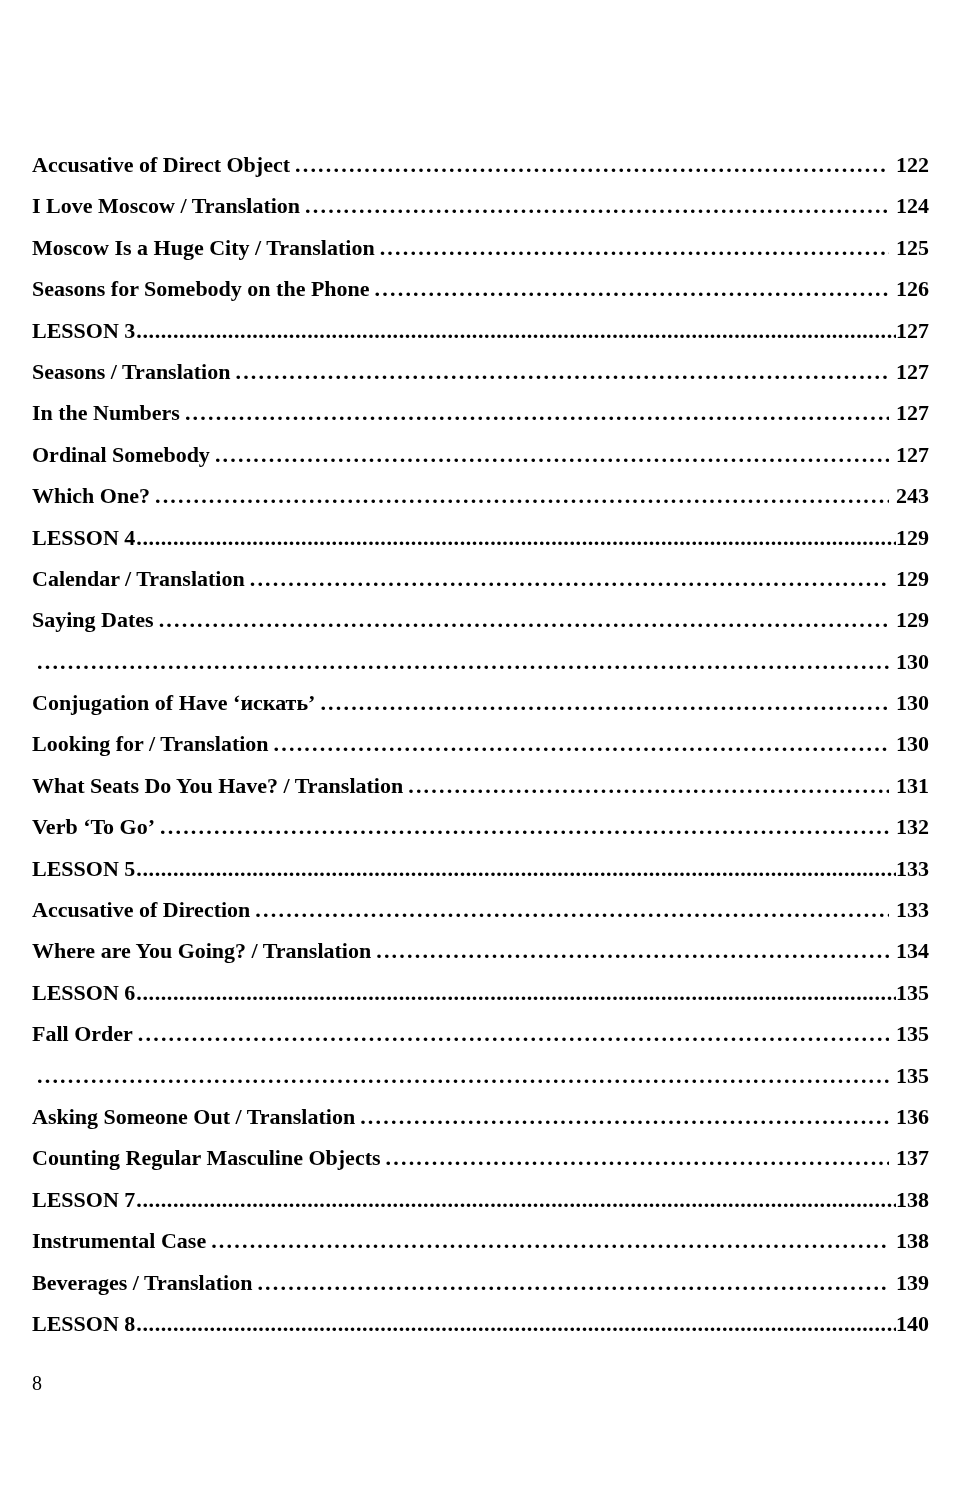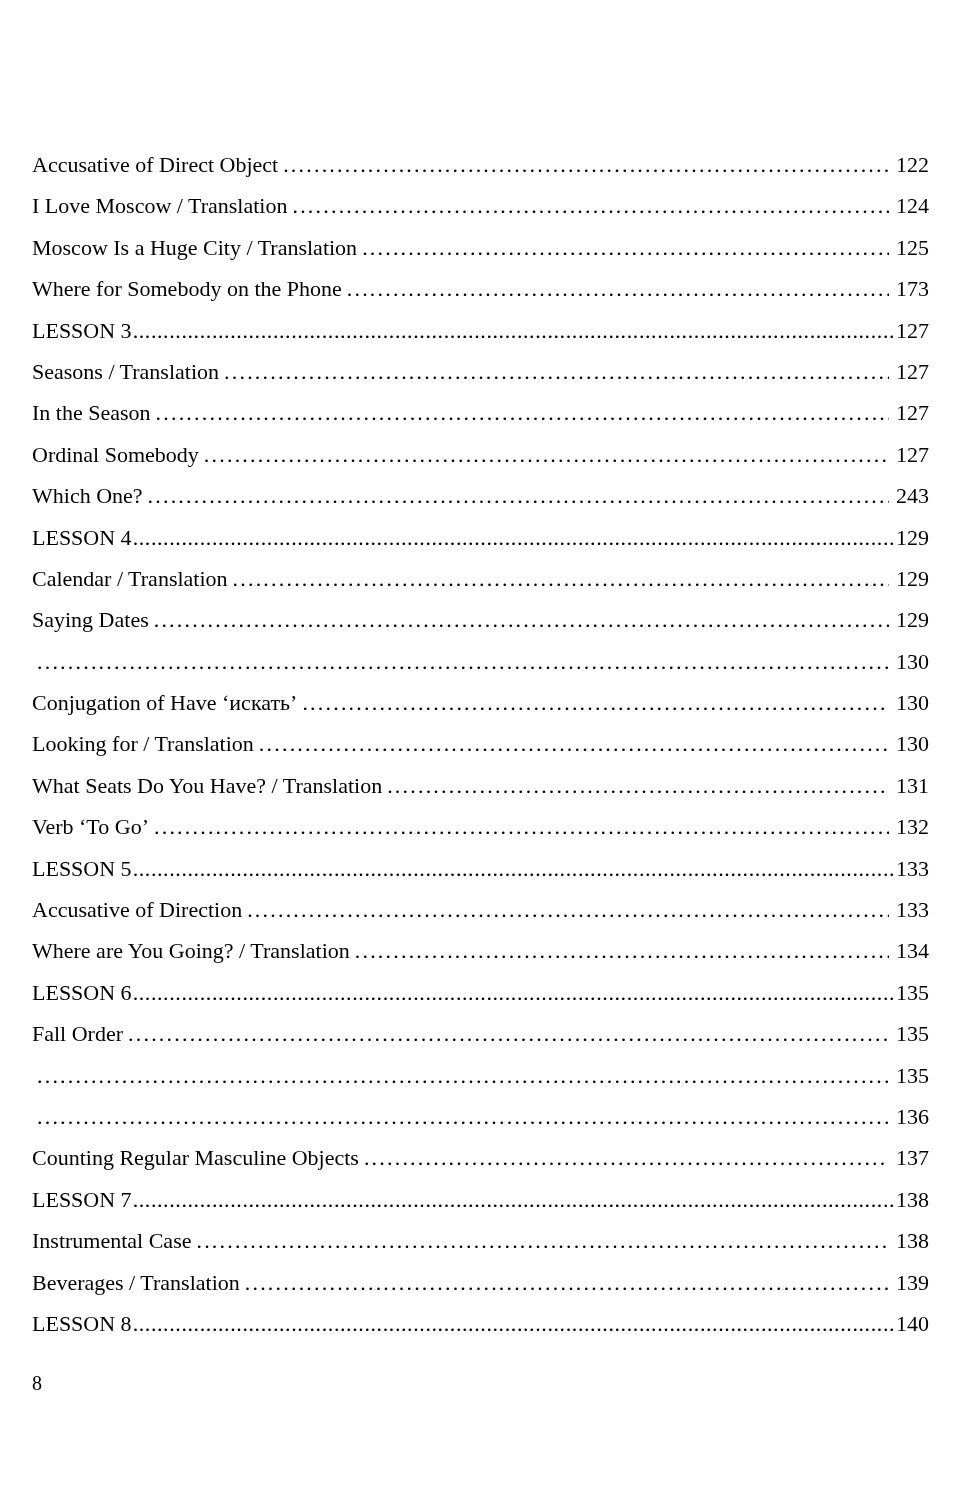--- a/index.html
+++ b/index.html
@@ -22,20 +22,21 @@
     left: 32px;
     right: 31px;
   }
   .toc-row {
     display: flex;
     align-items: flex-end;
     height: 41.4px;
     line-height: 41.4px;
     font-size: 22px;
     white-space: nowrap;
+    font-weight: bold;
   }
   .toc-label {
     flex: 0 0 auto;
   }
   .toc-dots {
     flex: 1 1 auto;
     overflow: hidden;
     white-space: nowrap;
     letter-spacing: 2.2px;
     margin-left: 5px;
@@ -79,39 +80,39 @@
     <span class="toc-num">124</span>
   </div>
 
   <div class="toc-row">
     <span class="toc-label">Moscow Is a Huge City / Translation</span>
     <span class="toc-dots" aria-hidden="true">............................................................................................................................................................................................................................................................................................................</span>
     <span class="toc-num">125</span>
   </div>
 
   <div class="toc-row">
-    <span class="toc-label">Where for Somebody on the Phone</span>
-    <span class="toc-dots" aria-hidden="true">............................................................................................................................................................................................................................................................................................................</span>
-    <span class="toc-num">173</span>
+    <span class="toc-label">Seasons for Somebody on the Phone</span>
+    <span class="toc-dots" aria-hidden="true">............................................................................................................................................................................................................................................................................................................</span>
+    <span class="toc-num">126</span>
   </div>
 
   <div class="toc-row lesson">
     <span class="toc-label">LESSON 3</span>
     <span class="toc-dots" aria-hidden="true">............................................................................................................................................................................................................................................................................................................</span>
     <span class="toc-num">127</span>
   </div>
 
   <div class="toc-row">
     <span class="toc-label">Seasons / Translation</span>
     <span class="toc-dots" aria-hidden="true">............................................................................................................................................................................................................................................................................................................</span>
     <span class="toc-num">127</span>
   </div>
 
   <div class="toc-row">
-    <span class="toc-label">In the Season</span>
+    <span class="toc-label">In the Numbers</span>
     <span class="toc-dots" aria-hidden="true">............................................................................................................................................................................................................................................................................................................</span>
     <span class="toc-num">127</span>
   </div>
 
   <div class="toc-row">
     <span class="toc-label">Ordinal Somebody</span>
     <span class="toc-dots" aria-hidden="true">............................................................................................................................................................................................................................................................................................................</span>
     <span class="toc-num">127</span>
   </div>
 
@@ -197,20 +198,21 @@
     <span class="toc-dots" aria-hidden="true">............................................................................................................................................................................................................................................................................................................</span>
     <span class="toc-num">135</span>
   </div>
 
   <div class="toc-row">
     <span class="toc-dots" aria-hidden="true">............................................................................................................................................................................................................................................................................................................</span>
     <span class="toc-num">135</span>
   </div>
 
   <div class="toc-row">
+    <span class="toc-label">Asking Someone Out / Translation</span>
     <span class="toc-dots" aria-hidden="true">............................................................................................................................................................................................................................................................................................................</span>
     <span class="toc-num">136</span>
   </div>
 
   <div class="toc-row">
     <span class="toc-label">Counting Regular Masculine Objects</span>
     <span class="toc-dots" aria-hidden="true">............................................................................................................................................................................................................................................................................................................</span>
     <span class="toc-num">137</span>
   </div>
 

